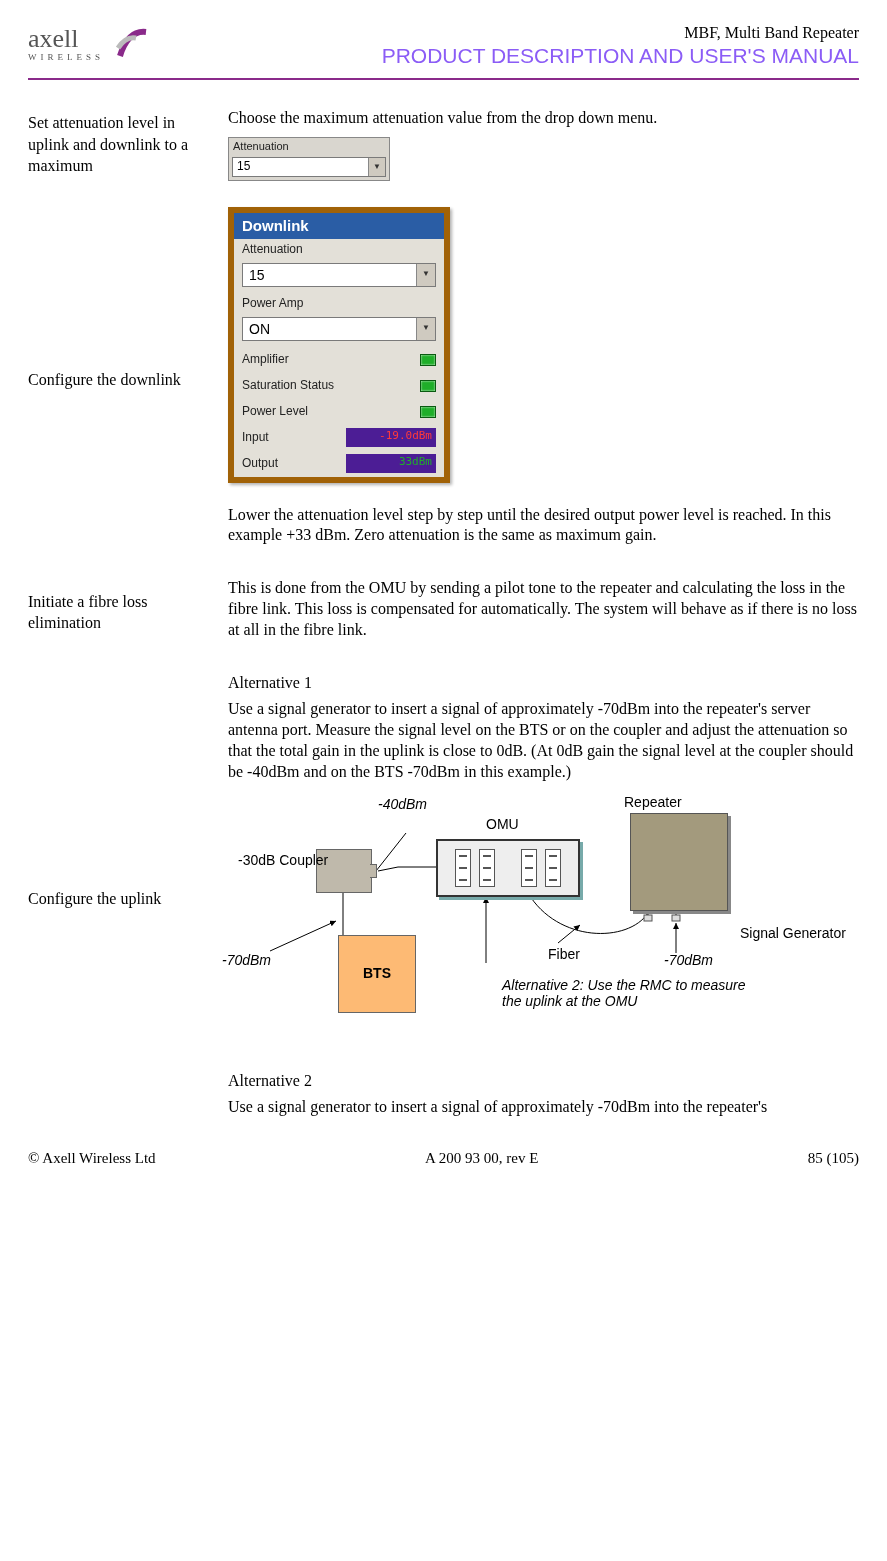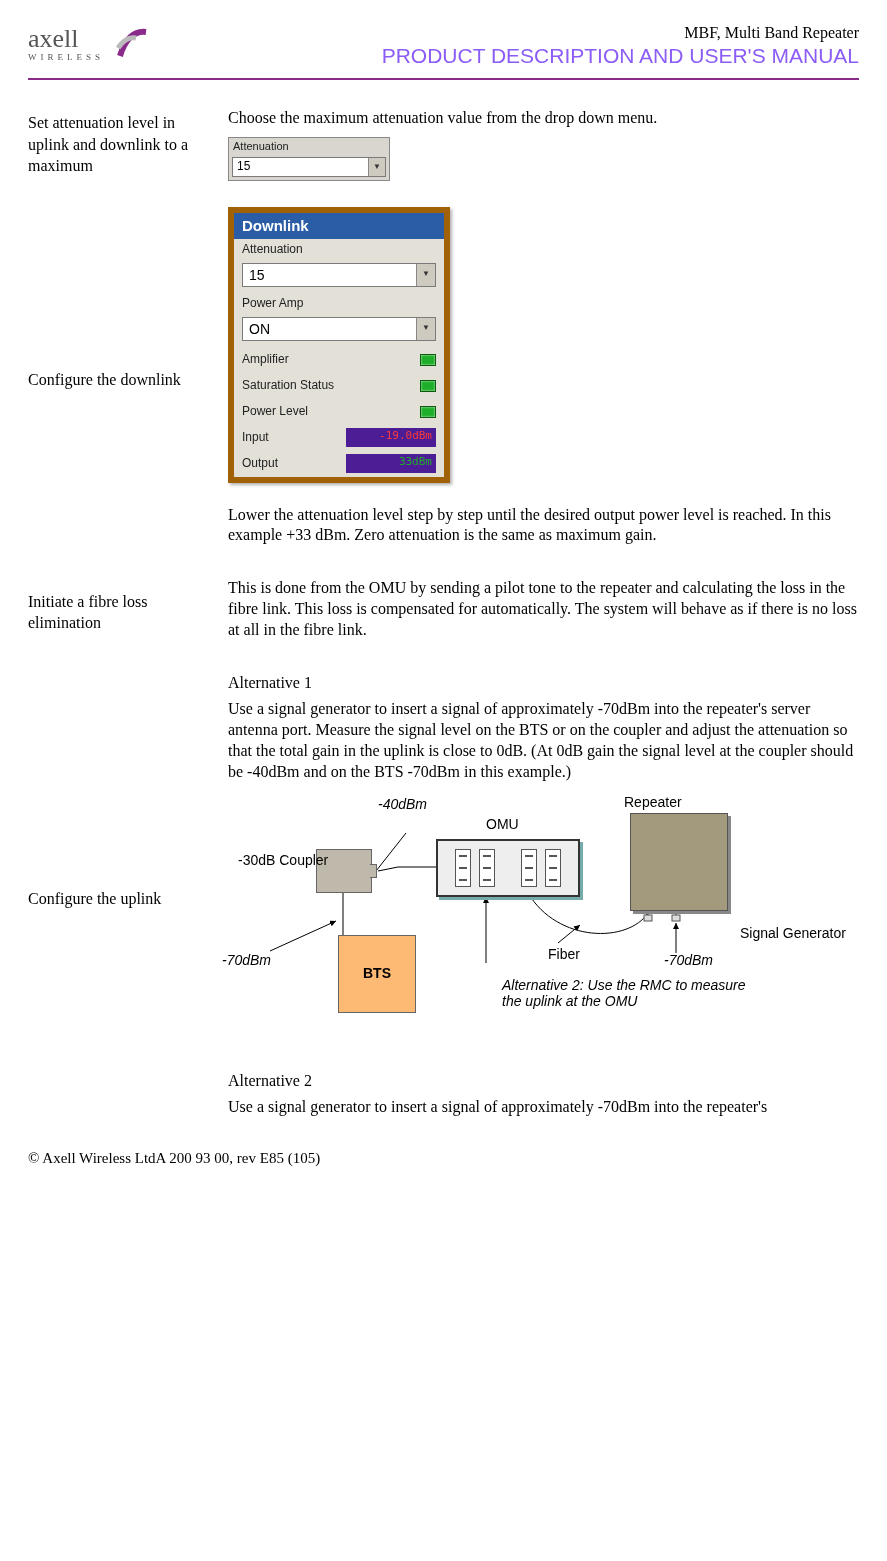--- a/index.html
+++ b/index.html
@@ -212,20 +212,21 @@
   .repeater {
     position: absolute;
     left: 402px; top: 20px;
     width: 96px; height: 96px;
     background: #a39a7d;
     border: 1px solid #555;
     box-shadow: 3px 3px 0 #888;
   }
   .footer {
     display: flex;
+    justify-content: space-between;
     font-size: 15px;
     margin-top: 20px;
   }
 </style>
 </head>
 <body>
 
 <div class="header-row">
   <div class="logo-block">
     <div>

